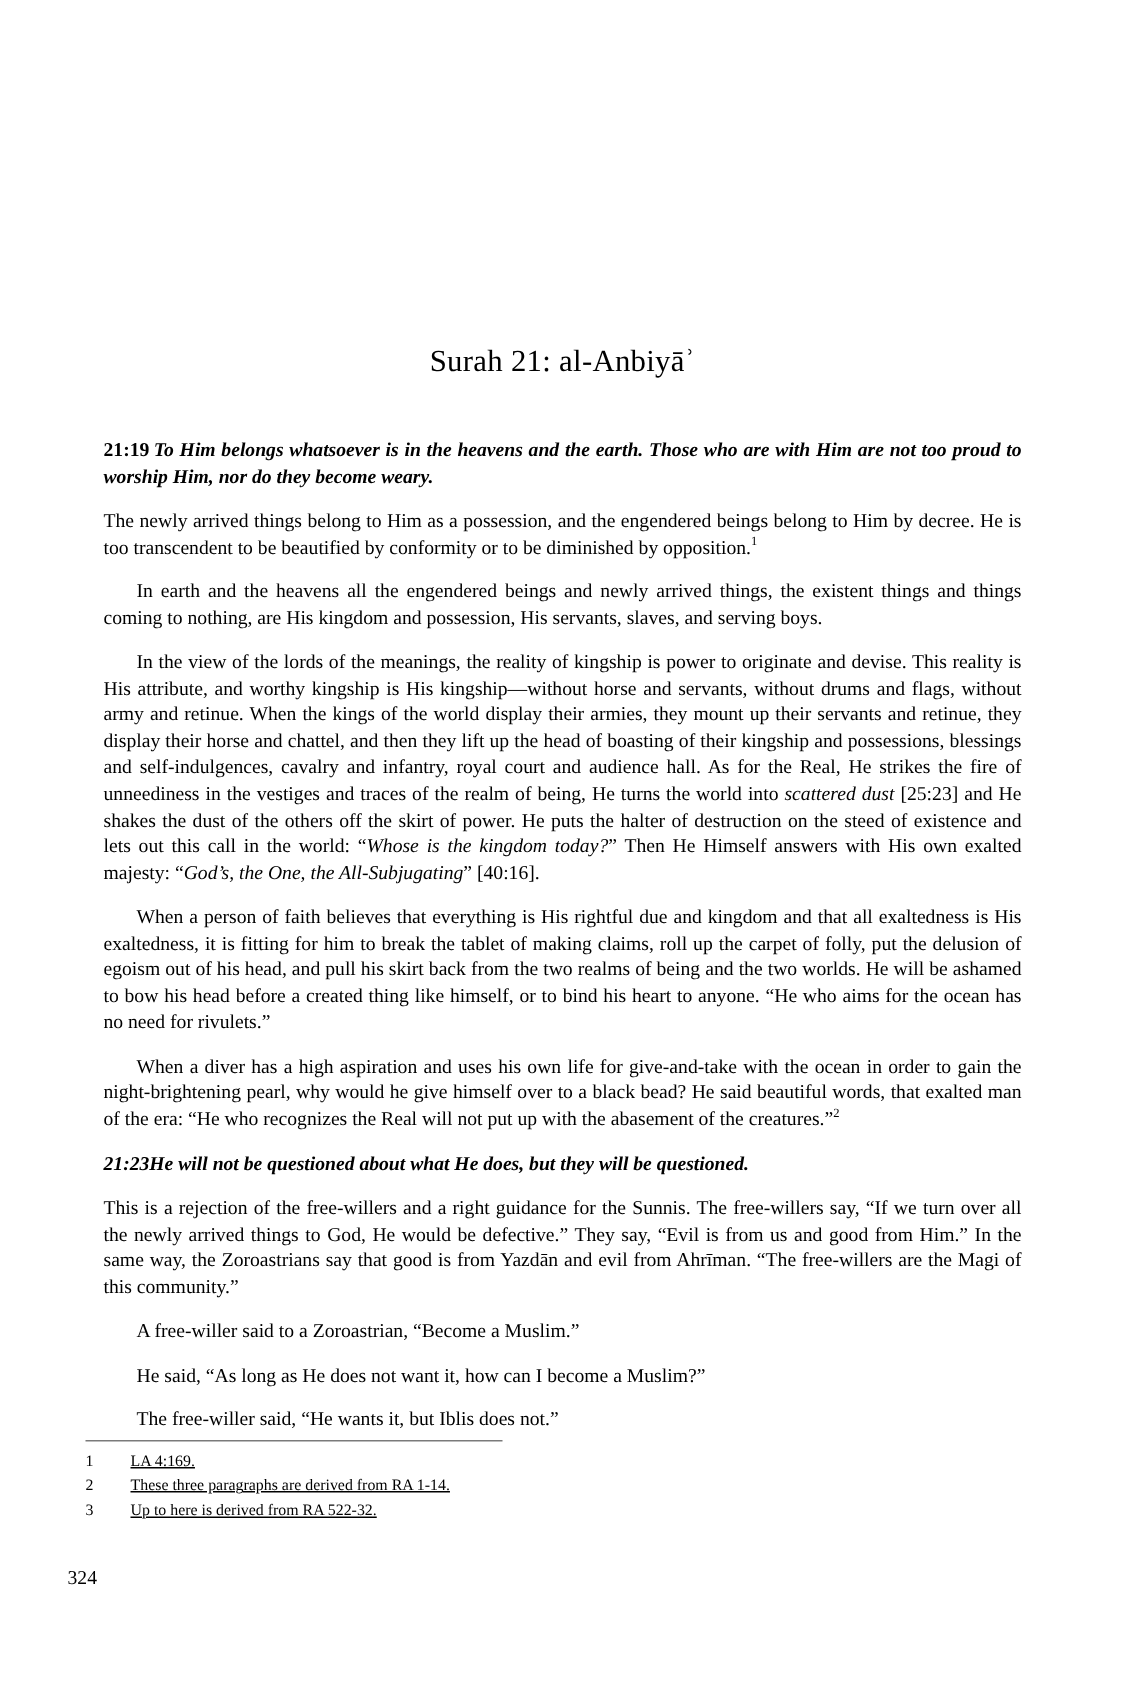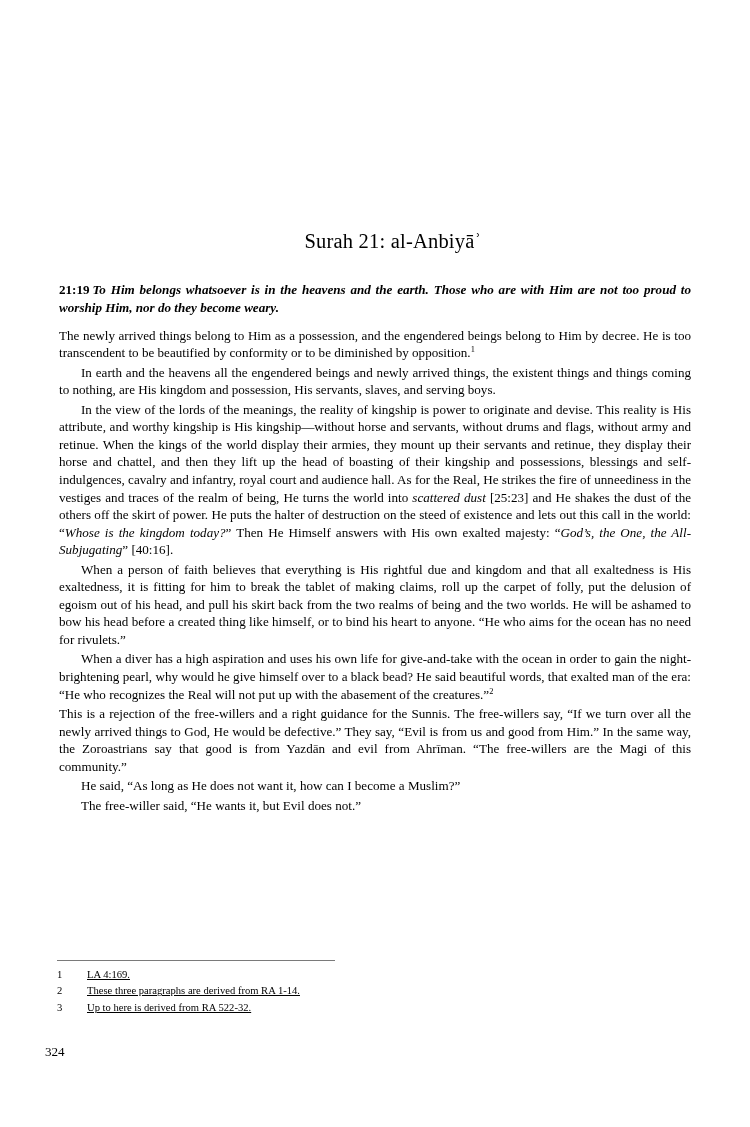--- a/index.html
+++ b/index.html
@@ -17,37 +17,37 @@
     box-sizing: border-box;
     overflow: hidden;
   }
   h1.surah-title {
     font-size: 20.5px;
     font-weight: normal;
     text-align: center;
     margin: 0;
     padding: 0;
     position: absolute;
-    left: 75px;
+    left: 57px;
     top: 230px;
     width: 636px;
     letter-spacing: 0.2px;
   }
   .body-block {
     position: absolute;
     left: 57px;
     top: 279px;
     width: 636px;
     font-size: 13.1px;
     line-height: 17.55px;
     text-align: justify;
     text-justify: inter-word;
   }
   p {
-    margin: 2px;
+    margin: 12px;
     padding: 0;
   }
   p.verse {
     font-weight: bold;
     font-style: italic;
     margin-bottom: 10.5px;
   }
   p.verse .vnum {
     font-style: normal;
     font-weight: bold;
@@ -123,27 +123,29 @@
     <p class="para"><span>The newly arrived things belong to Him as a possession, and the engendered beings belong to Him by decree.  He is too transcendent to be beautified by conformity or to be diminished by opposition.</span><sup>1</sup></p>
 
     <p class="para-indent">In earth and the heavens all the engendered beings and newly arrived things, the existent things and things coming to nothing, are His kingdom and possession, His servants, slaves, and serving boys.</p>
 
     <p class="para-indent"><span>In the view of the lords of the meanings, the reality of kingship is power to originate and devise.  This reality is His attribute, and worthy kingship is His kingship—without horse and servants, without drums and flags, without army and retinue.  When the kings of the world display their armies, they mount up their servants and retinue, they display their horse and chattel, and then they lift up the head of boasting of their kingship and possessions, blessings and self-indulgences, cavalry and infantry, royal court and audience hall.  As for the Real, He strikes the fire of unneediness in the vestiges and traces of the realm of being, He turns the world into </span><span class="it">scattered dust</span><span> [25:23] and He shakes the dust of the others off the skirt of power. He puts the halter of destruction on the steed of existence and lets out this call in the world:  “</span><span class="it">Whose is the kingdom today?</span><span>” Then He Himself answers with His own exalted majesty:  “</span><span class="it">God’s, the One, the All-Subjugating</span><span>” [40:16].</span></p>
 
     <p class="para-indent">When a person of faith believes that everything is His rightful due and kingdom and that all exaltedness is His exaltedness, it is fitting for him to break the tablet of making claims, roll up the carpet of folly, put the delusion of egoism out of his head, and pull his skirt back from the two realms of being and the two worlds.  He will be ashamed to bow his head before a created thing like himself, or to bind his heart to anyone.  “He who aims for the ocean has no need for rivulets.”</p>
 
     <p class="para-indent"><span>When a diver has a high aspiration and uses his own life for give-and-take with the ocean in order to gain the night-brightening pearl, why would he give himself over to a black bead?  He said beautiful words, that exalted man of the era:  “He who recognizes the Real will not put up with the abasement of the creatures.”</span><sup>2</sup></p>
 
+    <p class="verse2"><span class="vnum">21:23</span><span>He will not be questioned about what He does, but they will be questioned.</span></p>
 
     <p class="para">This is a rejection of the free-willers and a right guidance for the Sunnis.  The free-willers say, “If we turn over all the newly arrived things to God, He would be defective.”  They say, “Evil is from us and good from Him.”  In the same way, the Zoroastrians say that good is from Yazdān and evil from Ahrīman.   “The free-willers are the Magi of this community.”</p>
 
+    <p class="para-indent">A free-willer said to a Zoroastrian, “Become a Muslim.”</p>
 
     <p class="para-indent">He said, “As long as He does not want it, how can I become a Muslim?”</p>
 
-    <p class="para-indent">The free-willer said, “He wants it, but Evil does not.”</p>
+    <p class="para-indent">The free-willer said, “He wants it, but Iblis does not.”</p>
 
 
   </div>
 
   <div class="footnotes">
     <div class="fn-rule"></div>
     <div class="fn-row"><span class="fn-num">1</span><span>LA 4:169.</span></div>
     <div class="fn-row"><span class="fn-num">2</span><span>These three paragraphs are derived from RA 1-14.</span></div>
     <div class="fn-row"><span class="fn-num">3</span><span>Up to here is derived from RA 522-32.</span></div>
   </div>

